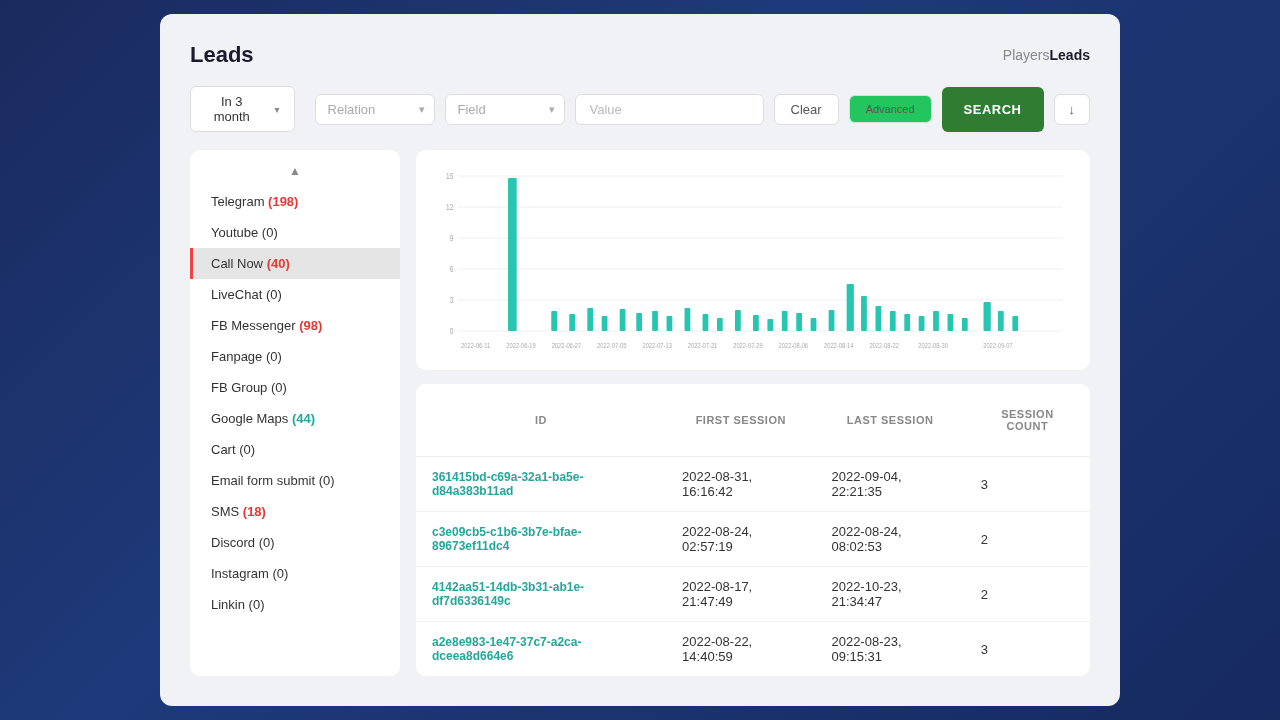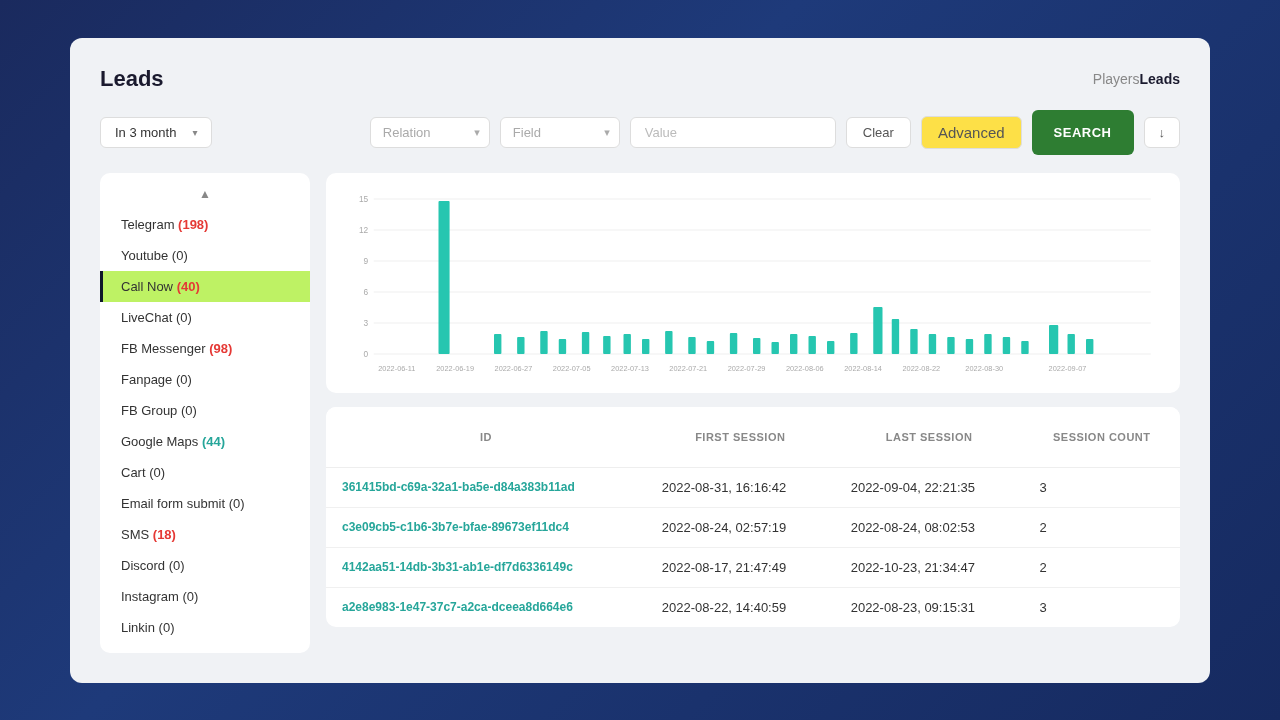--- a/index.html
+++ b/index.html
@@ -7,21 +7,21 @@
       background: linear-gradient(135deg, #1a2a5e 0%, #1e3a7a 40%, #162a60 100%);
       min-height: 100vh;
       display: flex;
       align-items: center;
       justify-content: center;
       font-family: -apple-system, BlinkMacSystemFont, 'Segoe UI', sans-serif;
     }
     .card {
       background: #f0f2f5;
       border-radius: 12px;
-      width: 1140px;
+      width: 960px;
       min-height: 570px;
       padding: 28px 30px 30px;
       position: relative;
       overflow: hidden;
     }
     .header-row {
       display: flex;
       align-items: center;
       justify-content: space-between;
       margin-bottom: 18px;
@@ -105,25 +105,25 @@
     .clear-btn {
       background: #fff;
       border: 1px solid #ddd;
       border-radius: 6px;
       padding: 7px 16px;
       font-size: 13px;
       color: #555;
       cursor: pointer;
     }
     .advanced-btn {
-      background: #fde047;
+      background: #22c55e;
       border: 1px solid #ddd;
       border-radius: 6px;
       padding: 7px 16px;
-      font-size: 15px;
+      font-size: 11px;
       color: #555;
       cursor: pointer;
     }
     .search-btn {
       background: #2e7d32;
       border: none;
       border-radius: 6px;
       padding: 15px 22px;
       font-size: 13px;
       color: #fff;
@@ -162,22 +162,22 @@
       font-size: 12px;
     }
     .sidebar-item {
       padding: 8px 18px;
       font-size: 13px;
       color: #333;
       cursor: pointer;
       border-left: 3px solid transparent;
     }
     .sidebar-item.active {
-      border-left: 3px solid #0f172a;
-      background: #bef264;
+      border-left: 3px solid #ef4444;
+      background: #e5e5e5;
     }
     .sidebar-item .count-red { color: #e53935; font-weight: 600; }
     .sidebar-item .count-teal { color: #26a69a; font-weight: 600; }
     .right-panel {
       flex: 1;
       display: flex;
       flex-direction: column;
       gap: 14px;
     }
     .chart-container {

